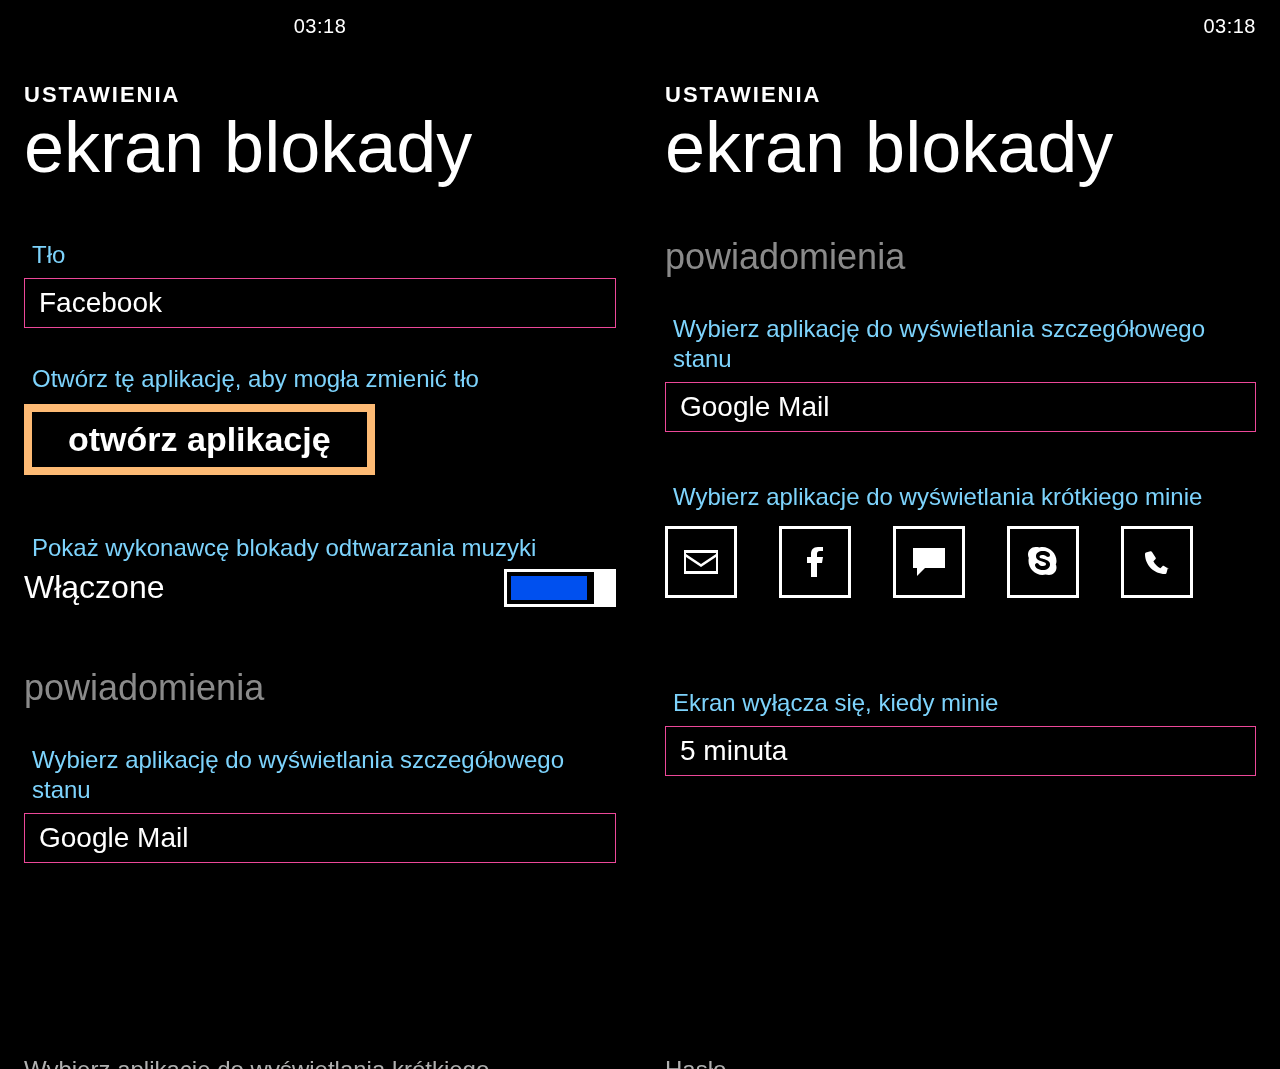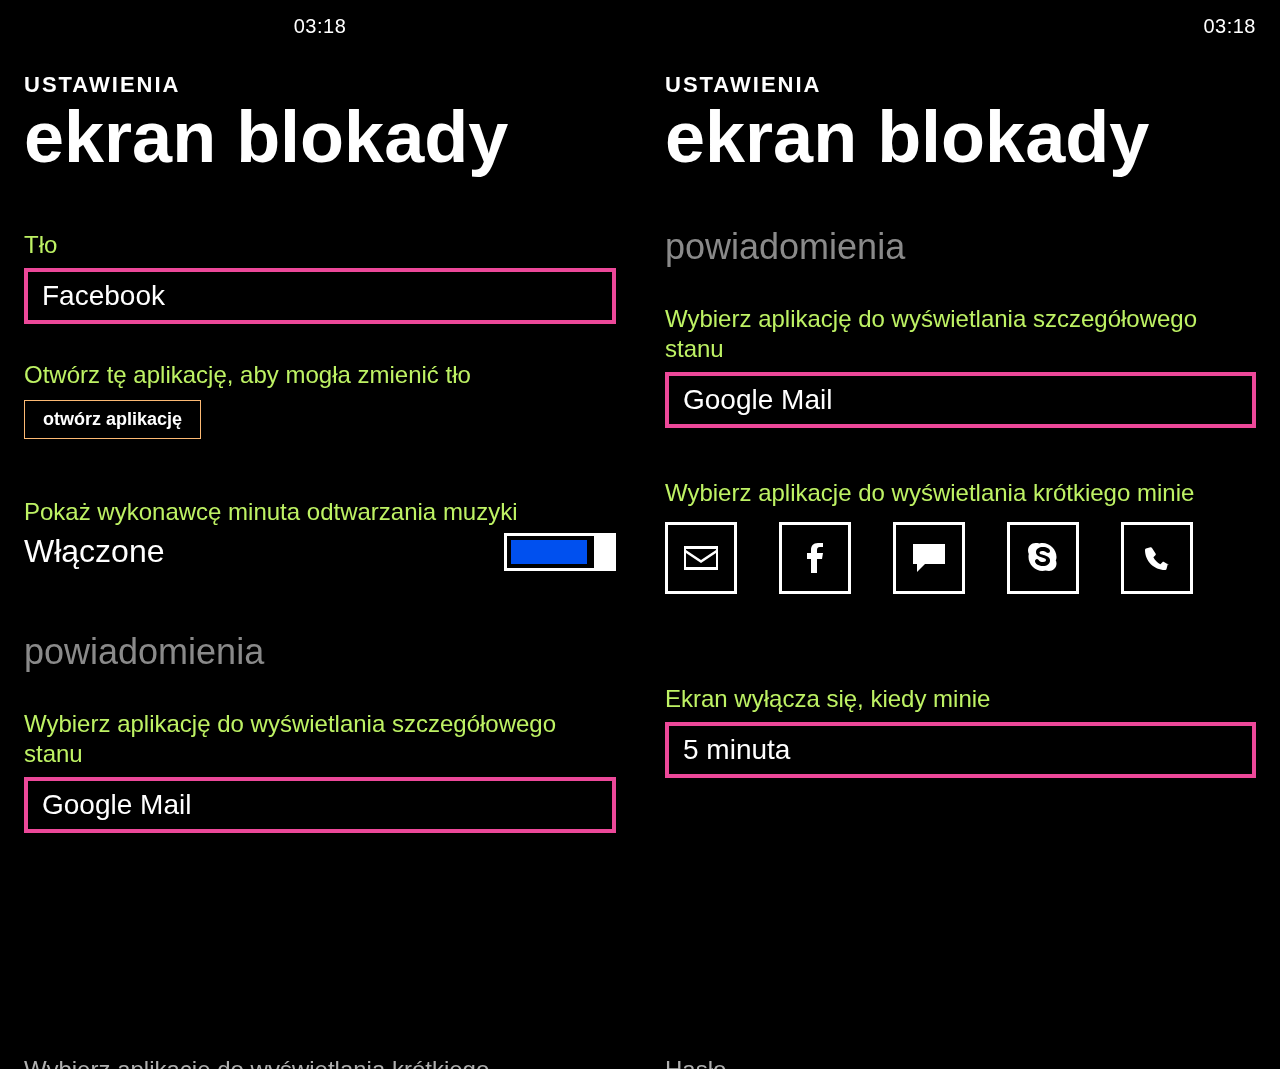--- a/index.html
+++ b/index.html
@@ -32,52 +32,53 @@
     right: 0;
     bottom: 0;
   }
   .statusbar .clock-center {
     position: absolute;
     left: 50%;
     transform: translateX(-50%);
     bottom: 0;
   }
   .section-label {
-    margin-top: 34px;
+    margin-top: 44px;
     font-size: 22px;
     font-weight: 600;
     letter-spacing: 2px;
   }
   .page-title {
     font-size: 72px;
-    font-weight: 700;
+    font-weight: 400;
     line-height: 1.05;
     margin-top: 2px;
     white-space: nowrap;
   }
   .field-label {
-    color: #bef264;
+    color: #7dd3fc;
     font-size: 24px;
     font-weight: 400;
     line-height: 1.25;
+    margin-left: 8px;
   }
   .field-label.mt-lg { margin-top: 54px; }
   .field-label.mt-md { margin-top: 36px; }
   .select-box {
-    border: 4px solid #ec4899;
+    border: 1px solid #ec4899;
     padding: 8px 14px;
     font-size: 28px;
     margin-top: 8px;
     font-weight: 400;
   }
   .button {
     display: inline-block;
-    border: 1px solid #fdba74;
-    padding: 8px 18px;
-    font-size: 18px;
+    border: 8px solid #fdba74;
+    padding: 8px 36px;
+    font-size: 34px;
     font-weight: 600;
     margin-top: 10px;
   }
   .toggle-row {
     display: flex;
     align-items: center;
     justify-content: space-between;
     margin-top: 6px;
   }
   .toggle-value {
@@ -148,21 +149,21 @@
 
   <div class="section-label">USTAWIENIA</div>
   <div class="page-title">ekran blokady</div>
 
   <div class="field-label mt-lg">Tło</div>
   <div class="select-box">Facebook</div>
 
   <div class="field-label mt-md">Otwórz tę aplikację, aby mogła zmienić tło</div>
   <div class="button">otwórz aplikację</div>
 
-  <div class="field-label" style="margin-top:58px;">Pokaż wykonawcę minuta odtwarzania muzyki</div>
+  <div class="field-label" style="margin-top:58px;">Pokaż wykonawcę blokady odtwarzania muzyki</div>
   <div class="toggle-row">
     <div class="toggle-value">Włączone</div>
     <div class="toggle">
       <div class="track"></div>
       <div class="thumb"></div>
     </div>
   </div>
 
   <div class="section-heading">powiadomienia</div>
 

